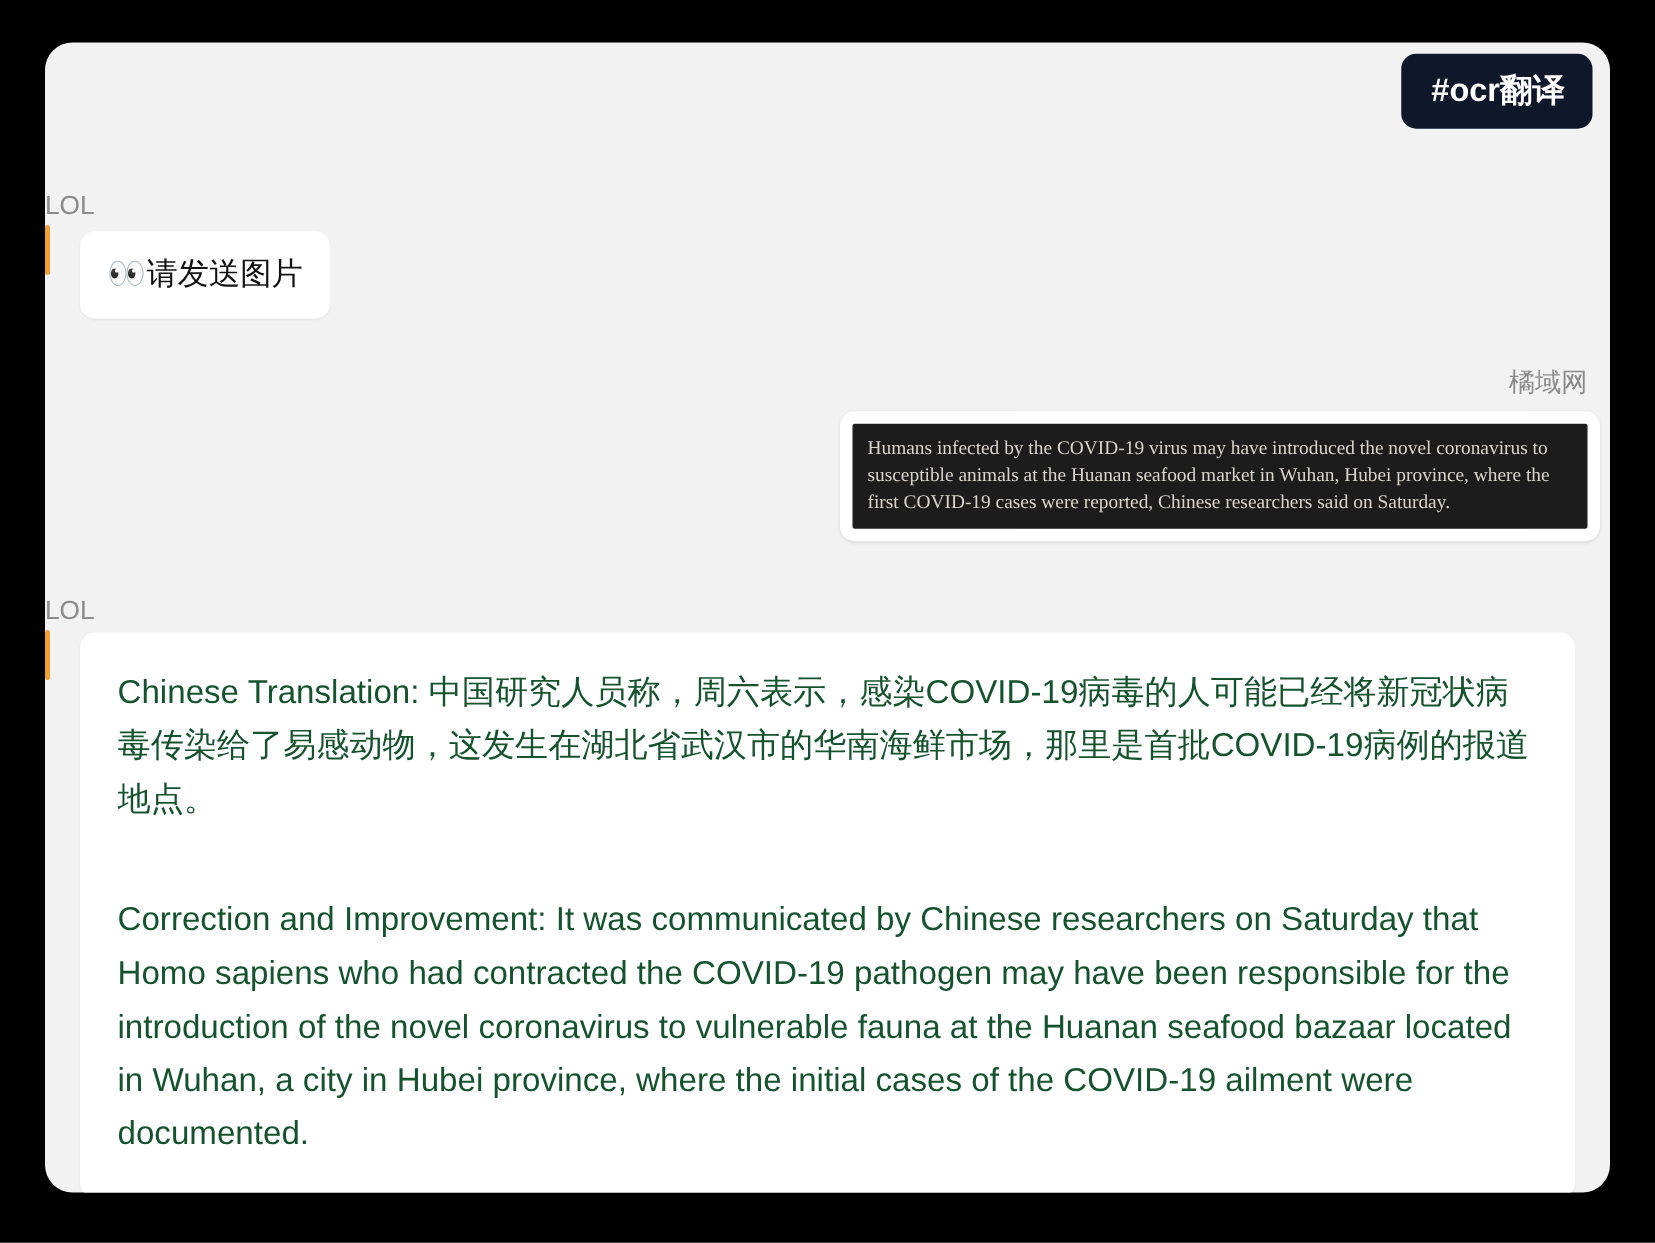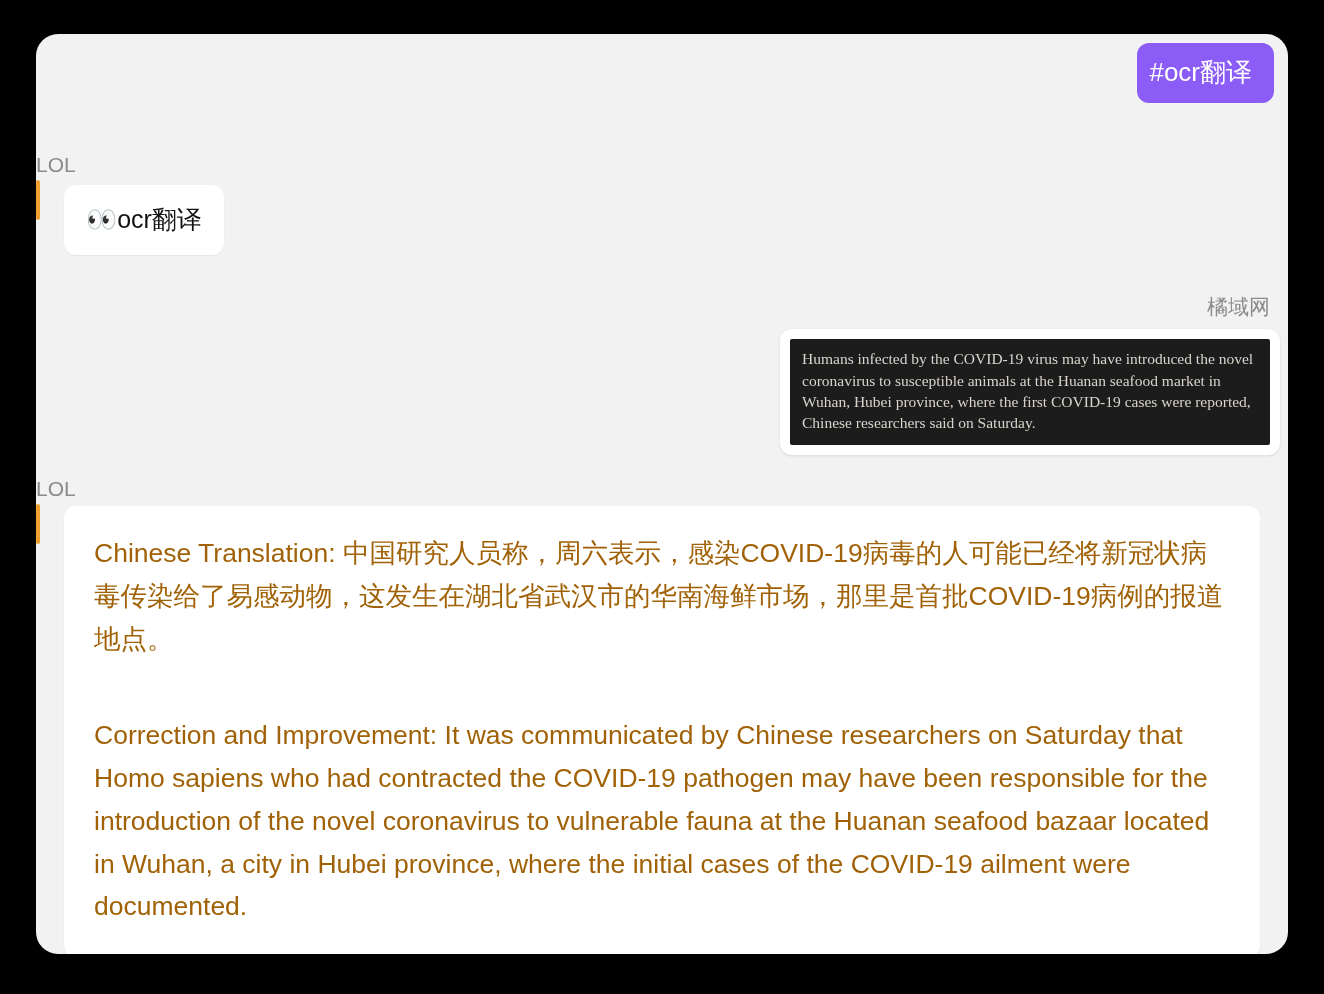--- a/index.html
+++ b/index.html
@@ -24,28 +24,29 @@
     overflow: hidden;
   }
 
   
   .command-row {
     position: absolute;
     top: 9px;
     right: 14px;
   }
   .command-bubble {
-    background: #8b5cf6;
+    background: #0f172a;
     color: #ffffff;
     font-size: 26px;
     border-radius: 12px;
-    padding: 16px 22px 18px 12px;
+    padding: 16px 22px 18px 24px;
     line-height: 1;
     white-space: nowrap;
     display: inline-block;
+    font-weight: bold;
   }
 
   
   .msg-block {
     position: absolute;
   }
   .sender-name {
     color: #8b8b8b;
     font-size: 21px;
     margin-bottom: 8px;
@@ -93,59 +94,59 @@
     box-shadow: 0 1px 3px rgba(0,0,0,0.10);
   }
   .screenshot-img {
     background: #1c1c1c;
     color: #d9d4cc;
     font-family: "Liberation Serif", serif;
     font-size: 15.5px;
     line-height: 1.38;
     text-align: left;
     padding: 9px 12px 11px 12px;
-    width: 480px;
+    width: 588px;
     box-sizing: border-box;
     border-radius: 2px;
   }
 
   
   .reply-card {
     position: absolute;
     left: 28px;
     width: 1196px;
     background: #ffffff;
     border-radius: 12px;
     padding: 26px 30px 30px 30px;
     box-sizing: border-box;
     box-shadow: 0 1px 2px rgba(0,0,0,0.06);
   }
   .reply-card p {
     margin: 0;
     font-size: 26.5px;
     line-height: 1.62;
-    color: #a16207;
+    color: #14532d;
   }
   .reply-card p.para2 {
     margin-top: 53px;
   }
 </style>
 </head>
 <body>
 
 <div id="chat-window">
 
   <div class="command-row">
     <div class="command-bubble">#ocr翻译</div>
   </div>
 
   <div class="msg-block" style="left:0; top:118px; width:700px;">
     <div class="accent-bar" style="top:28px; height:40px;"></div>
     <div class="sender-name">LOL</div>
-    <div class="bubble-in">👀ocr翻译</div>
+    <div class="bubble-in">👀请发送图片</div>
   </div>
 
   <div class="right-wrap" style="top:260px;">
     <div class="watermark">橘域网</div>
     <div class="img-bubble">
       <div class="screenshot-img">Humans infected by the COVID-19 virus may have introduced the novel coronavirus to susceptible animals at the Huanan seafood market in Wuhan, Hubei province, where the first COVID-19 cases were reported, Chinese researchers said on Saturday.</div>
     </div>
   </div>
 
   <div class="msg-block" style="left:0; top:442px; width:1224px;">

